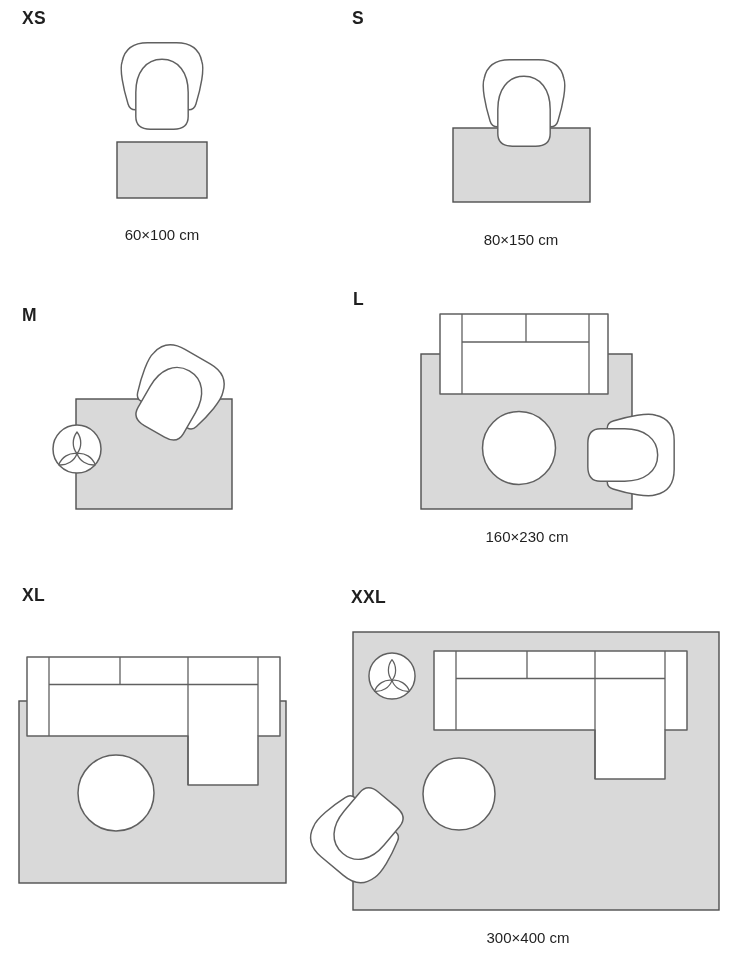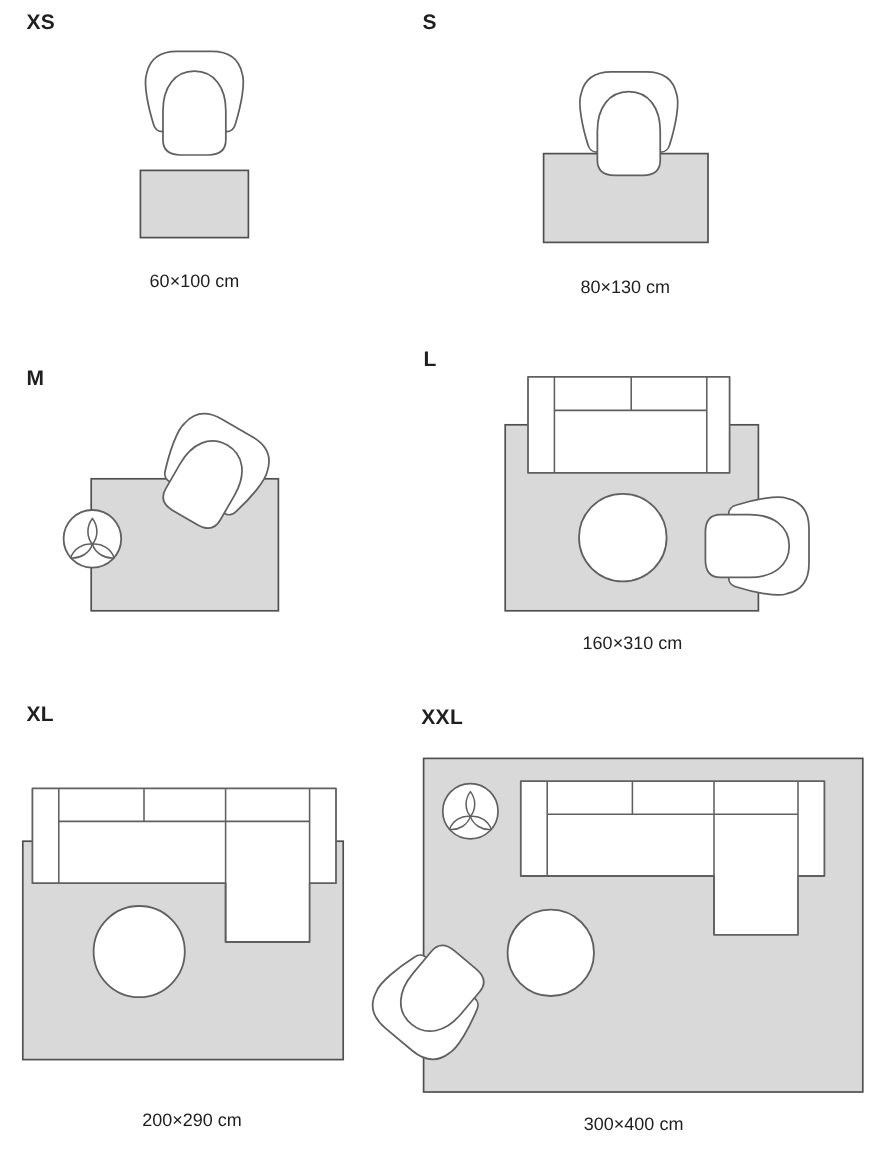--- a/index.html
+++ b/index.html
@@ -143,18 +143,17 @@
   </svg>
 
   <div class="size-label" style="left:22px;  top:10px;">XS</div>
   <div class="size-label" style="left:352px; top:10px;">S</div>
   <div class="size-label" style="left:22px;  top:307px;">M</div>
   <div class="size-label" style="left:353px; top:291px;">L</div>
   <div class="size-label" style="left:22px;  top:587px;">XL</div>
   <div class="size-label" style="left:351px; top:589px;">XXL</div>
 
   <div class="dim-label" style="left:32px;  top:227px;">60×100 cm</div>
-  <div class="dim-label" style="left:391px; top:232px;">80×130 cm</div>
-  <div class="dim-label" style="left:397px; top:529px;">160×310 cm</div>
-  <div class="dim-label" style="left:30px;  top:926px;">200×290 cm</div>
+  <div class="dim-label" style="left:391px; top:232px;">80×150 cm</div>
+  <div class="dim-label" style="left:397px; top:529px;">160×230 cm</div>
   <div class="dim-label" style="left:398px; top:930px;">300×400 cm</div>
 
 </div>
 
 </body></html>

